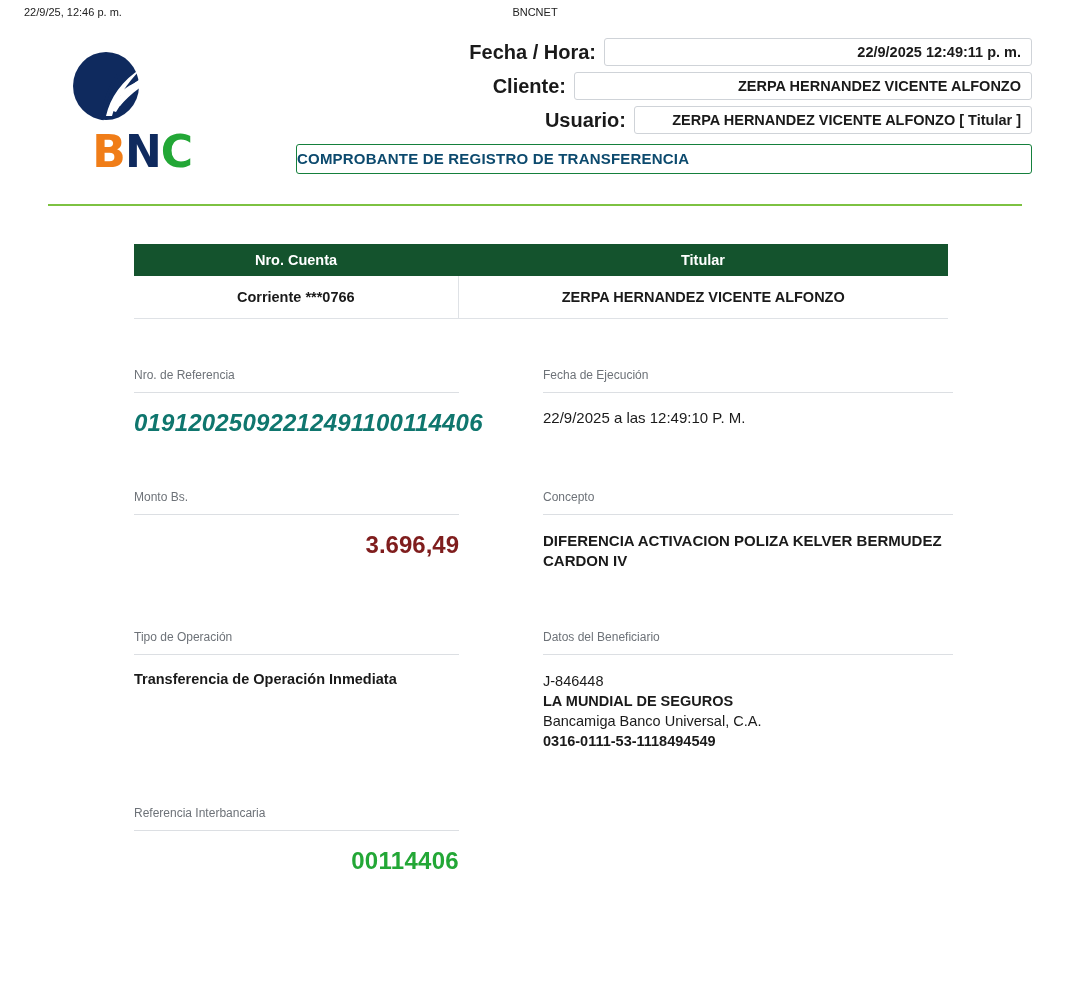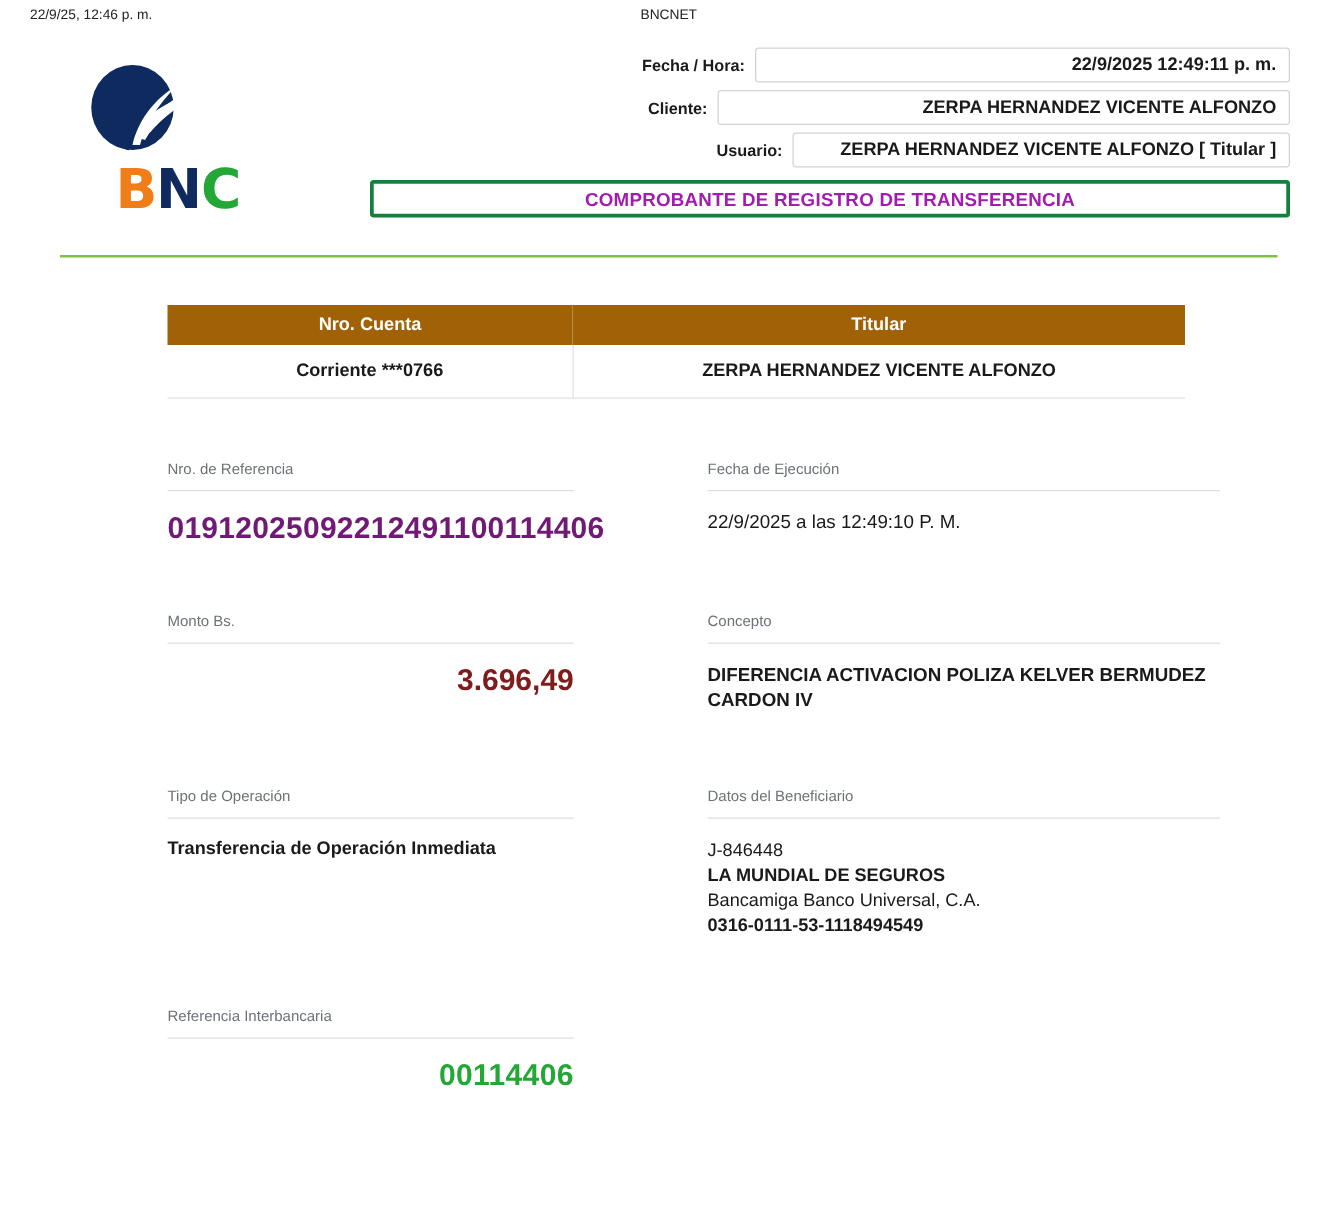--- a/index.html
+++ b/index.html
@@ -88,21 +88,21 @@
     width: 736px;
   }
   .field-row {
     display: flex;
     align-items: center;
     justify-content: flex-end;
     margin-bottom: 6px;
     height: 28px;
   }
   .field-label {
-    font-size: 13px;
+    font-size: 20px;
     font-weight: bold;
     color: #1a1a1a;
     padding-right: 8px;
     white-space: nowrap;
   }
   .field-box {
     border: 1px solid #cfd3d8;
     border-radius: 3px;
     height: 28px;
     line-height: 26px;
@@ -118,27 +118,26 @@
   .fb-fecha { width: 428px; }
   .fb-cliente { width: 458px; }
   .fb-usuario { width: 398px; }
 
   .title-box {
     margin-top: 10px;
     margin-left: 0;
     width: 736px;
     height: 30px;
     line-height: 28px;
-    border: 3px solid #15803d;
+    border: 1px solid #15803d;
     border-radius: 3px;
-    text-align: center;
     font-size: 15px;
     font-weight: bold;
     letter-spacing: 0.2px;
-    color: #a21caf;
+    color: #0c4a6e;
     background: #fff;
   }
 
   .green-rule {
     position: absolute;
     left: 48px;
     top: 172px;
     width: 974px;
     height: 2px;
     background: #7dc242;
@@ -146,21 +145,21 @@
 
   
   .acct-table {
     position: absolute;
     left: 134px;
     top: 212px;
     width: 814px;
     border-collapse: collapse;
   }
   .acct-table th {
-    background: #a16207;
+    background: #14532d;
     color: #ffffff;
     font-size: 14.5px;
     font-weight: bold;
     padding: 8px 0;
     text-align: center;
     border: none;
   }
   .acct-table th.th-left { width: 324px; }
   .acct-table td {
     font-size: 14.5px;
@@ -182,39 +181,40 @@
     width: 830px;
   }
   .drow {
     position: relative;
   }
   .dcol {
     position: absolute;
     width: 325px;
   }
   .dcol.left { left: 0; }
-  .dcol.right { left: 432px; width: 410px; }
+  .dcol.right { left: 409px; width: 410px; }
   .dlabel {
     font-size: 12px;
     color: #6d7278;
     padding-bottom: 10px;
     border-bottom: 1px solid #dcdfe3;
     font-weight: normal;
   }
   .dvalue {
     padding-top: 16px;
     font-size: 14.5px;
     color: #1a1a1a;
   }
   .ref-number {
     font-size: 24px;
     font-weight: bold;
-    color: #701a75;
+    color: #0f766e;
     letter-spacing: 0.2px;
     text-align: right;
+    font-style: italic;
   }
   .fecha-ejec {
     font-size: 15px;
     color: #1a1a1a;
   }
   .monto {
     font-size: 24px;
     font-weight: bold;
     text-align: right;
     color: #7f1d1d;

